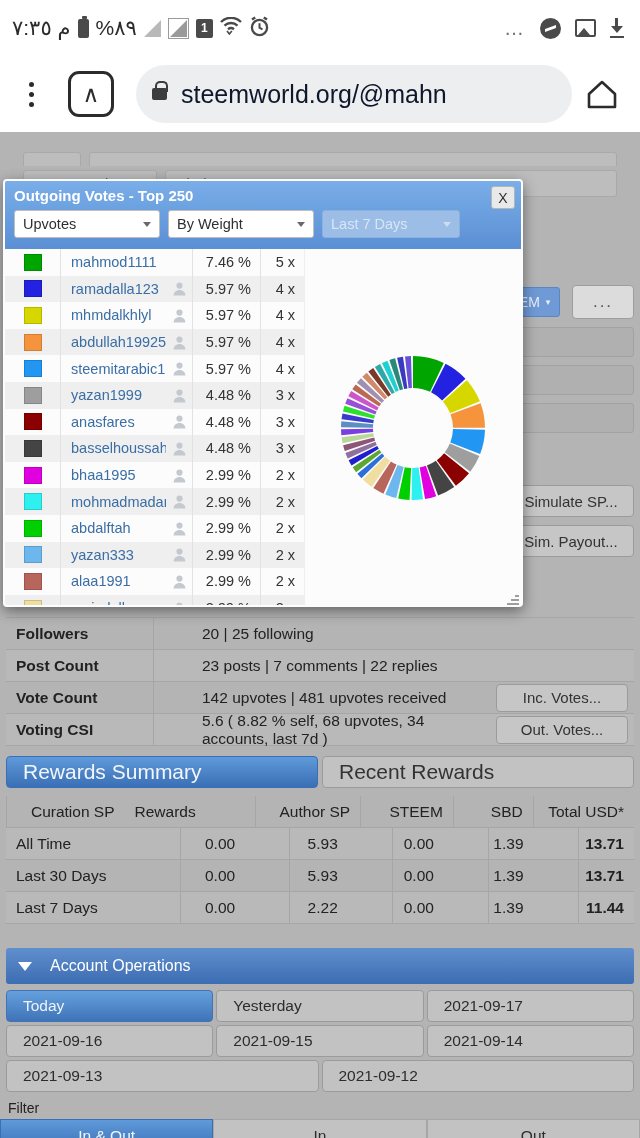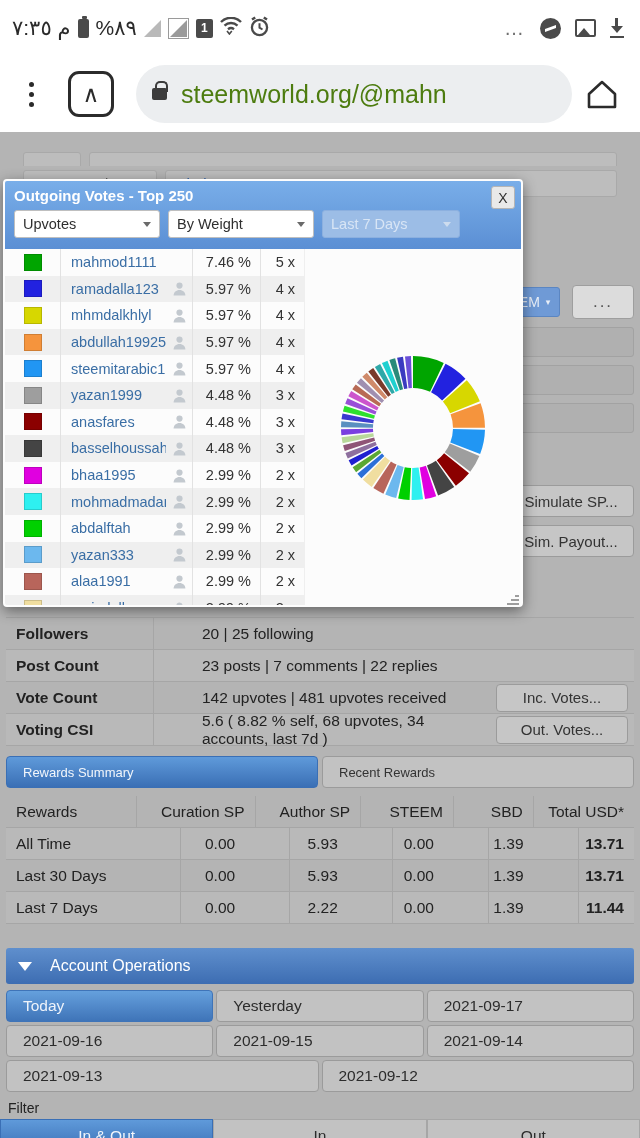--- a/index.html
+++ b/index.html
@@ -56,21 +56,21 @@
   .vbox { width: 46px; height: 46px; border: 3px solid #2b2b2b; border-radius: 11px;
           display: flex; align-items: center; justify-content: center; font-size: 23px;
           color: #2b2b2b; margin-left: 24px; font-weight: 500; }
   .urlpill { flex: 1; height: 58px; margin: 0 14px 0 22px; background: #eceef0;
              border-radius: 30px; display: flex; align-items: center; padding: 0 16px; overflow: hidden; }
   .lock { width: 15px; height: 12px; background: #3c3c3c; border-radius: 2px; position: relative;
           margin-right: 14px; flex: none; }
   .lock:before { content: ""; position: absolute; left: 3px; top: -7px; width: 9px; height: 9px;
                  border: 2.5px solid #3c3c3c; border-bottom: none;
                  border-radius: 5px 5px 0 0; }
-  .urltext { font-size: 25px; color: #4d7c0f; white-space: nowrap; }
+  .urltext { font-size: 25px; color: #0f172a; white-space: nowrap; }
   .homeic { width: 32px; height: 30px; position: relative; flex: none; margin-right: 4px; }
   .homeic svg { display: block; }
 
   
   .page {
     position: absolute; top: 132px; left: 0; width: 640px; height: 1006px;
     background: #b4b4b4; overflow: hidden;
   }
   .bg-strip { padding: 0 23px; margin-top: 16px; }
 
@@ -106,21 +106,21 @@
   .skey { width: 148px; font-weight: bold; padding-left: 10px; flex: none;
           border-right: 1px solid #a6a6a6; height: 100%; display: flex; align-items: center; }
   .sval { padding-left: 12px; flex: 1; }
   .sbtn { width: 132px; height: 28px; margin-right: 6px; background: #c6c6c6;
           border: 1px solid #9b9b9b; border-radius: 4px; font-size: 15px; color: #333;
           display: flex; align-items: center; justify-content: center; flex: none; }
 
   
   .tabs { display: flex; margin: 10px 6px 0; gap: 4px; }
   .tab { flex: 1; height: 32px; display: flex; align-items: center; padding-left: 16px;
-         font-size: 13px; border-radius: 4px; border: 1px solid #9b9b9b; color: #333; background: #c2c2c2; }
+         font-size: 21px; border-radius: 4px; border: 1px solid #9b9b9b; color: #333; background: #c2c2c2; }
   .tab.active { background: linear-gradient(#5f9ada, #3a6fb5); color: #f2f6fb; border-color: #3a6fb5; }
   .rtable { margin: 8px 6px 0; }
   .rhead, .rrow { display: flex; font-size: 15.5px; color: #222; height: 32px; align-items: center; }
   .rhead { border-bottom: 1px solid #a6a6a6; }
   .rrow { border-bottom: 1px solid #a6a6a6; gap: 44px; }
   .rrow.alt { background: #b9b9b9; }
   .rc { text-align: right; padding-right: 10px; border-left: 1px solid #a6a6a6; height: 100%;
         display: flex; align-items: center; justify-content: flex-end; }
   .rc0 { width: 130px; text-align: left; padding-left: 10px; justify-content: flex-start;
          border-left: none; flex: none; }
@@ -317,22 +317,22 @@
           <div class="sbtn">Out. Votes...</div>
         </div>
       </div>
 
     <div class="tabs" id="rewards-tabs">
         <div class="tab active">Rewards Summary</div>
         <div class="tab">Recent Rewards</div>
       </div>
     <div class="rtable">
       <div class="rhead" id="rewards-head">
+          <div class="rc rc1">Curation SP</div>
           <div class="rc rc0 rc0">Rewards</div>
-          <div class="rc rc1">Curation SP</div>
           <div class="rc rc2">Author SP</div>
           <div class="rc rc3">STEEM</div>
           <div class="rc rc4">SBD</div>
           <div class="rc rc5">Total USD*</div>
         </div>
       <div id="rewards-body">
           <div class="rrow alt">
             <div class="rc rc0 rc0">All Time</div>
             <div class="rc rc1">0.00</div>
             <div class="rc rc2">5.93</div>

